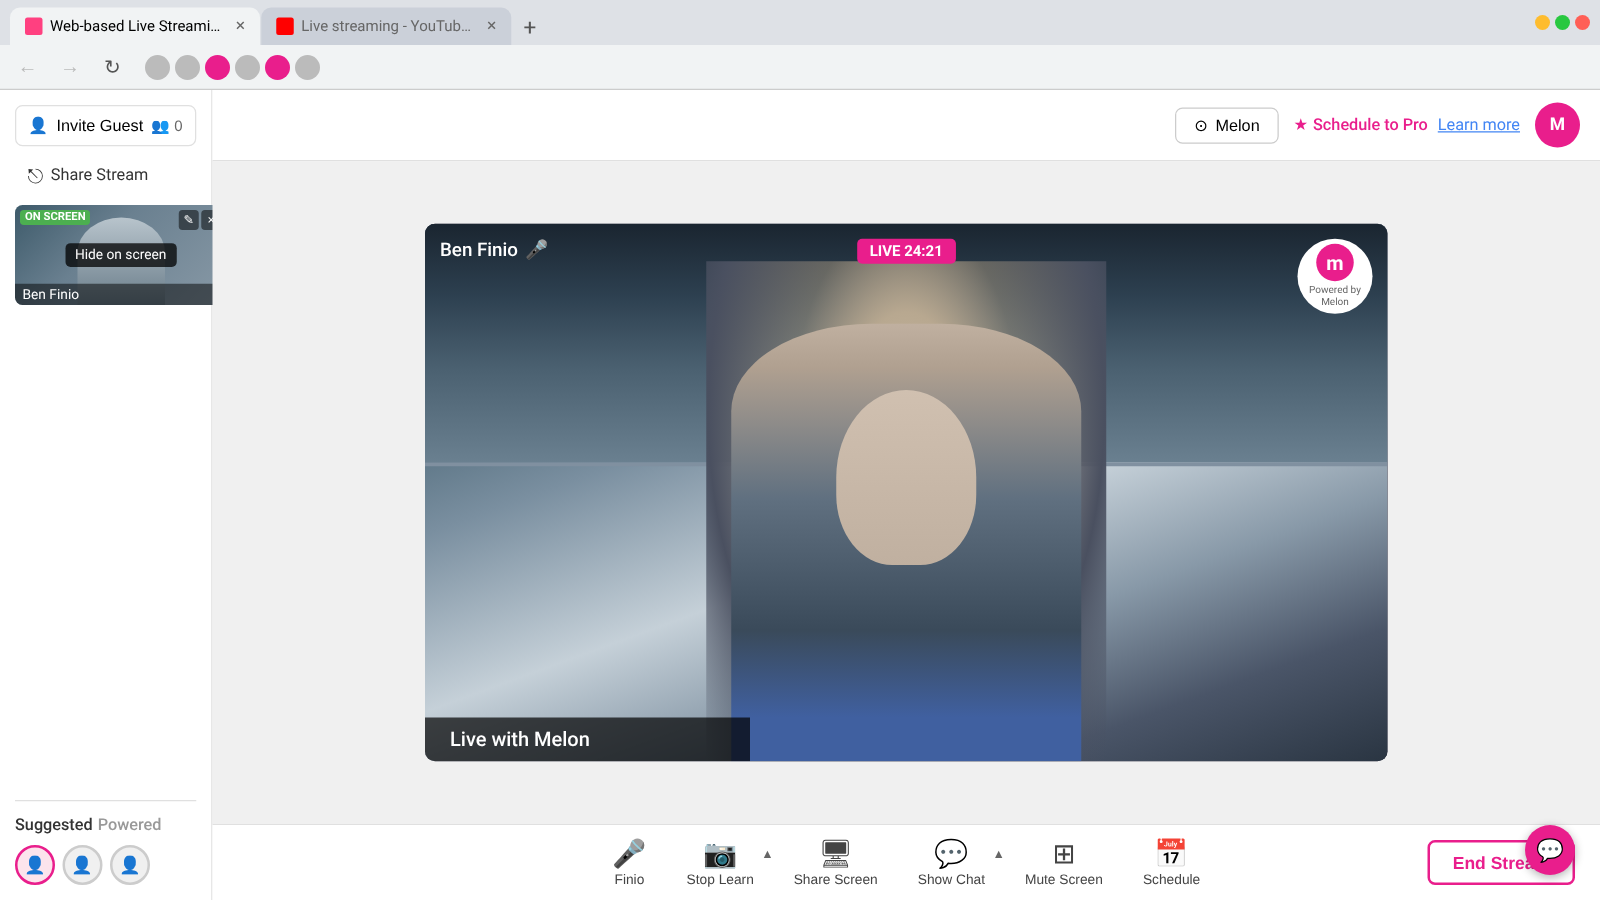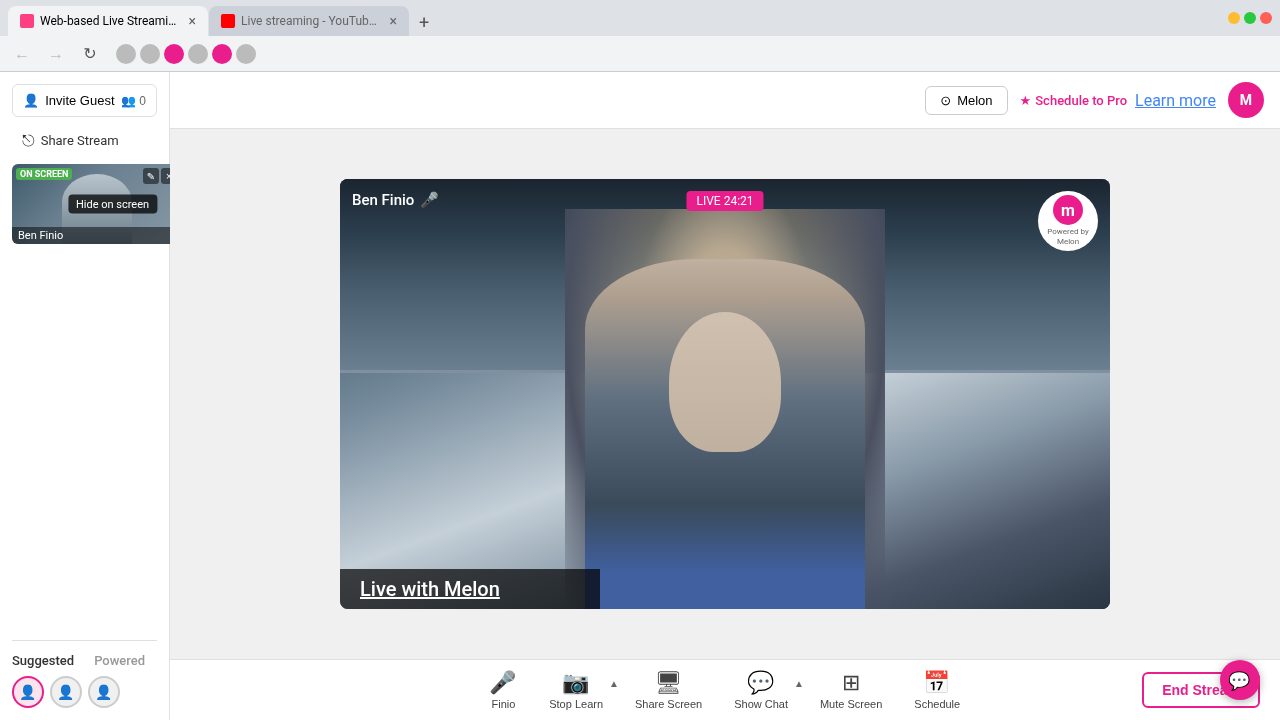--- a/index.html
+++ b/index.html
@@ -39,52 +39,52 @@
     .sidebar { width: 170px; background: #fff; border-right: 1px solid #e0e0e0; display: flex; flex-direction: column; padding: 12px; flex-shrink: 0; }
     .sidebar-btn { display: flex; align-items: center; justify-content: space-between; padding: 8px 10px; border: 1px solid #e0e0e0; border-radius: 6px; cursor: pointer; font-size: 13px; margin-bottom: 8px; background: white; }
     .sidebar-btn-inner { display: flex; align-items: center; gap: 6px; }
     .invite-count { display: flex; align-items: center; gap: 3px; font-size: 12px; color: #666; }
     .share-stream-btn { display: flex; align-items: center; gap: 6px; padding: 6px 10px; font-size: 13px; cursor: pointer; color: #333; }
 
     .participant-thumbnail { position: relative; width: 169px; height: 80px; border-radius: 6px; overflow: hidden; margin-top: 8px; cursor: pointer; }
     .on-screen-badge { position: absolute; top: 4px; left: 4px; background: #4caf50; color: white; font-size: 9px; padding: 1px 4px; border-radius: 3px; font-weight: bold; }
     .thumb-controls { position: absolute; top: 4px; right: 4px; display: flex; gap: 2px; }
     .thumb-btn { width: 16px; height: 16px; background: rgba(0,0,0,0.5); border: none; border-radius: 3px; cursor: pointer; color: white; font-size: 10px; display: flex; align-items: center; justify-content: center; }
-    .hide-tooltip { position: absolute; top: 50%; left: 50%; transform: translate(-50%, -50%); background: rgba(0,0,0,0.75); color: white; font-size: 11px; padding: 3px 8px; border-radius: 4px; white-space: nowrap; margin-left: 16px; }
+    .hide-tooltip { position: absolute; top: 50%; left: 50%; transform: translate(-50%, -50%); background: rgba(0,0,0,0.75); color: white; font-size: 11px; padding: 3px 8px; border-radius: 4px; white-space: nowrap; }
     .participant-name { position: absolute; bottom: 0; left: 0; right: 0; background: rgba(0,0,0,0.5); color: white; font-size: 11px; padding: 2px 6px; }
 
     .sidebar-bottom { margin-top: auto; padding-top: 12px; border-top: 1px solid #e0e0e0; }
-    .suggested-tabs { display: flex; gap: 20px; margin-bottom: 8px; font-size: 13px; }
+    .suggested-tabs { display: flex; gap: 4px; margin-bottom: 8px; font-size: 13px; }
     .suggested-tab { color: #333; cursor: pointer; font-weight: 500; }
     .suggested-tab.inactive { color: #999; }
     .participant-icons { display: flex; gap: 6px; }
     .participant-icon { width: 32px; height: 32px; border-radius: 50%; background: #f0f0f0; border: 2px solid #ccc; display: flex; align-items: center; justify-content: center; cursor: pointer; font-size: 14px; }
     .participant-icon.active { border-color: #e91e8c; background: #fce4ec; }
 
     
     .main-content { flex: 1; display: flex; flex-direction: column; position: relative; }
 
     
     .top-bar { display: flex; align-items: center; justify-content: flex-end; padding: 10px 16px; gap: 12px; background: #fff; border-bottom: 1px solid #e0e0e0; }
     .share-btn { display: flex; align-items: center; gap: 6px; padding: 6px 14px; border: 1px solid #ccc; border-radius: 6px; cursor: pointer; font-size: 13px; background: white; }
     .upgrade-section { display: flex; align-items: center; gap: 8px; }
     .upgrade-pro { display: flex; align-items: center; gap: 4px; color: #e91e8c; font-size: 13px; font-weight: 500; }
-    .learn-more { font-size: 16px; color: #4285f4; cursor: pointer; text-decoration: underline; }
+    .learn-more { font-size: 13px; color: #4285f4; cursor: pointer; text-decoration: underline; }
     .melon-avatar { width: 36px; height: 36px; border-radius: 50%; background: #e91e8c; display: flex; align-items: center; justify-content: center; color: white; font-weight: bold; font-size: 14px; }
 
     
     .video-area { flex: 1; display: flex; align-items: center; justify-content: center; background: #f0f0f0; padding: 20px; position: relative; }
     .video-container { position: relative; width: 770px; height: 430px; border-radius: 8px; overflow: hidden; background: #1a1a2e; }
     .video-bg { width: 100%; height: 100%; background: linear-gradient(135deg, #2c3e50 0%, #3d5a80 30%, #7a8fa0 60%, #9ca8b4 100%); position: relative; }
     .video-overlay-name { position: absolute; top: 12px; left: 12px; display: flex; align-items: center; gap: 6px; color: white; font-size: 15px; font-weight: 500; }
-    .live-badge { position: absolute; top: 12px; left: 50%; transform: translateX(-50%); background: #e91e8c; color: white; font-size: 12px; font-weight: normal; padding: 3px 10px; border-radius: 4px; }
+    .live-badge { position: absolute; top: 12px; left: 50%; transform: translateX(-50%); background: #e91e8c; color: white; font-size: 12px; font-weight: bold; padding: 3px 10px; border-radius: 4px; }
     .melon-logo-overlay { position: absolute; top: 12px; right: 12px; background: white; border-radius: 50%; width: 60px; height: 60px; display: flex; flex-direction: column; align-items: center; justify-content: center; }
     .melon-m { background: #e91e8c; color: white; width: 30px; height: 30px; border-radius: 50%; display: flex; align-items: center; justify-content: center; font-size: 16px; font-weight: bold; }
     .melon-powered { font-size: 8px; color: #666; text-align: center; line-height: 1.2; margin-top: 2px; }
-    .stream-title-overlay { position: absolute; bottom: 0; left: 0; background: rgba(0,0,0,0.7); color: white; padding: 8px 20px; font-size: 20px; font-weight: 500; min-width: 260px; text-decoration: underline; }
+    .stream-title-overlay { position: absolute; bottom: 0; left: 0; background: rgba(0,0,0,0.7); color: white; padding: 8px 20px; font-size: 16px; font-weight: 500; min-width: 260px; }
 
     
     .bottom-toolbar { display: flex; align-items: center; justify-content: center; padding: 6px 0; background: #fff; border-top: 1px solid #e0e0e0; gap: 0; position: relative; }
     .toolbar-item { display: flex; flex-direction: column; align-items: center; gap: 2px; padding: 4px 16px; cursor: pointer; font-size: 11px; color: #444; border: none; background: none; }
     .toolbar-item-icon { font-size: 22px; color: #444; }
     .toolbar-item-label { font-size: 11px; color: #444; }
     .toolbar-expand { font-size: 10px; color: #666; }
     .end-stream-btn { position: absolute; right: 20px; padding: 8px 18px; background: white; border: 2px solid #e91e8c; color: #e91e8c; border-radius: 6px; font-size: 14px; font-weight: 600; cursor: pointer; }
     .chat-fab { position: fixed; bottom: 20px; right: 20px; width: 40px; height: 40px; background: #e91e8c; border-radius: 50%; display: flex; align-items: center; justify-content: center; cursor: pointer; color: white; font-size: 18px; box-shadow: 0 2px 8px rgba(0,0,0,0.3); }
 

